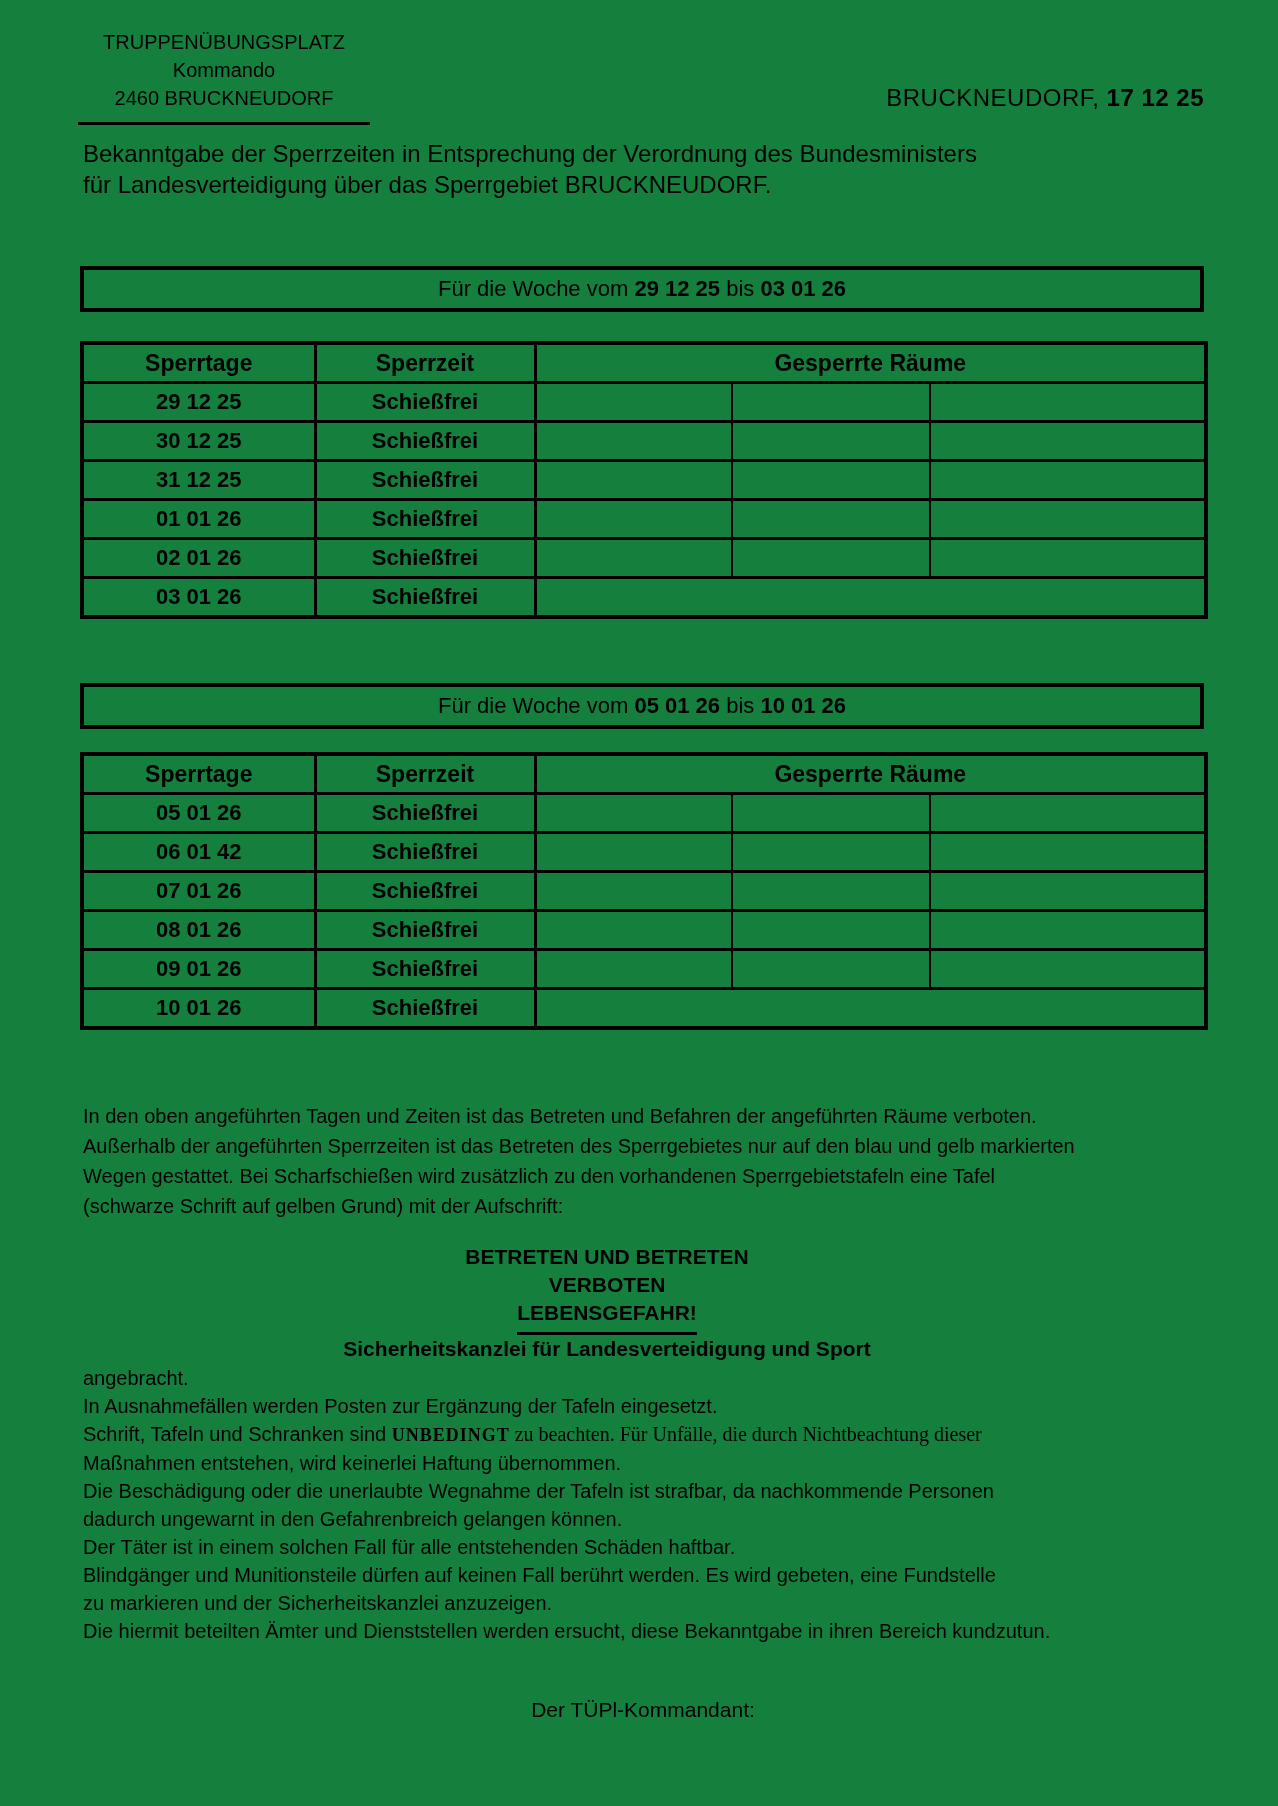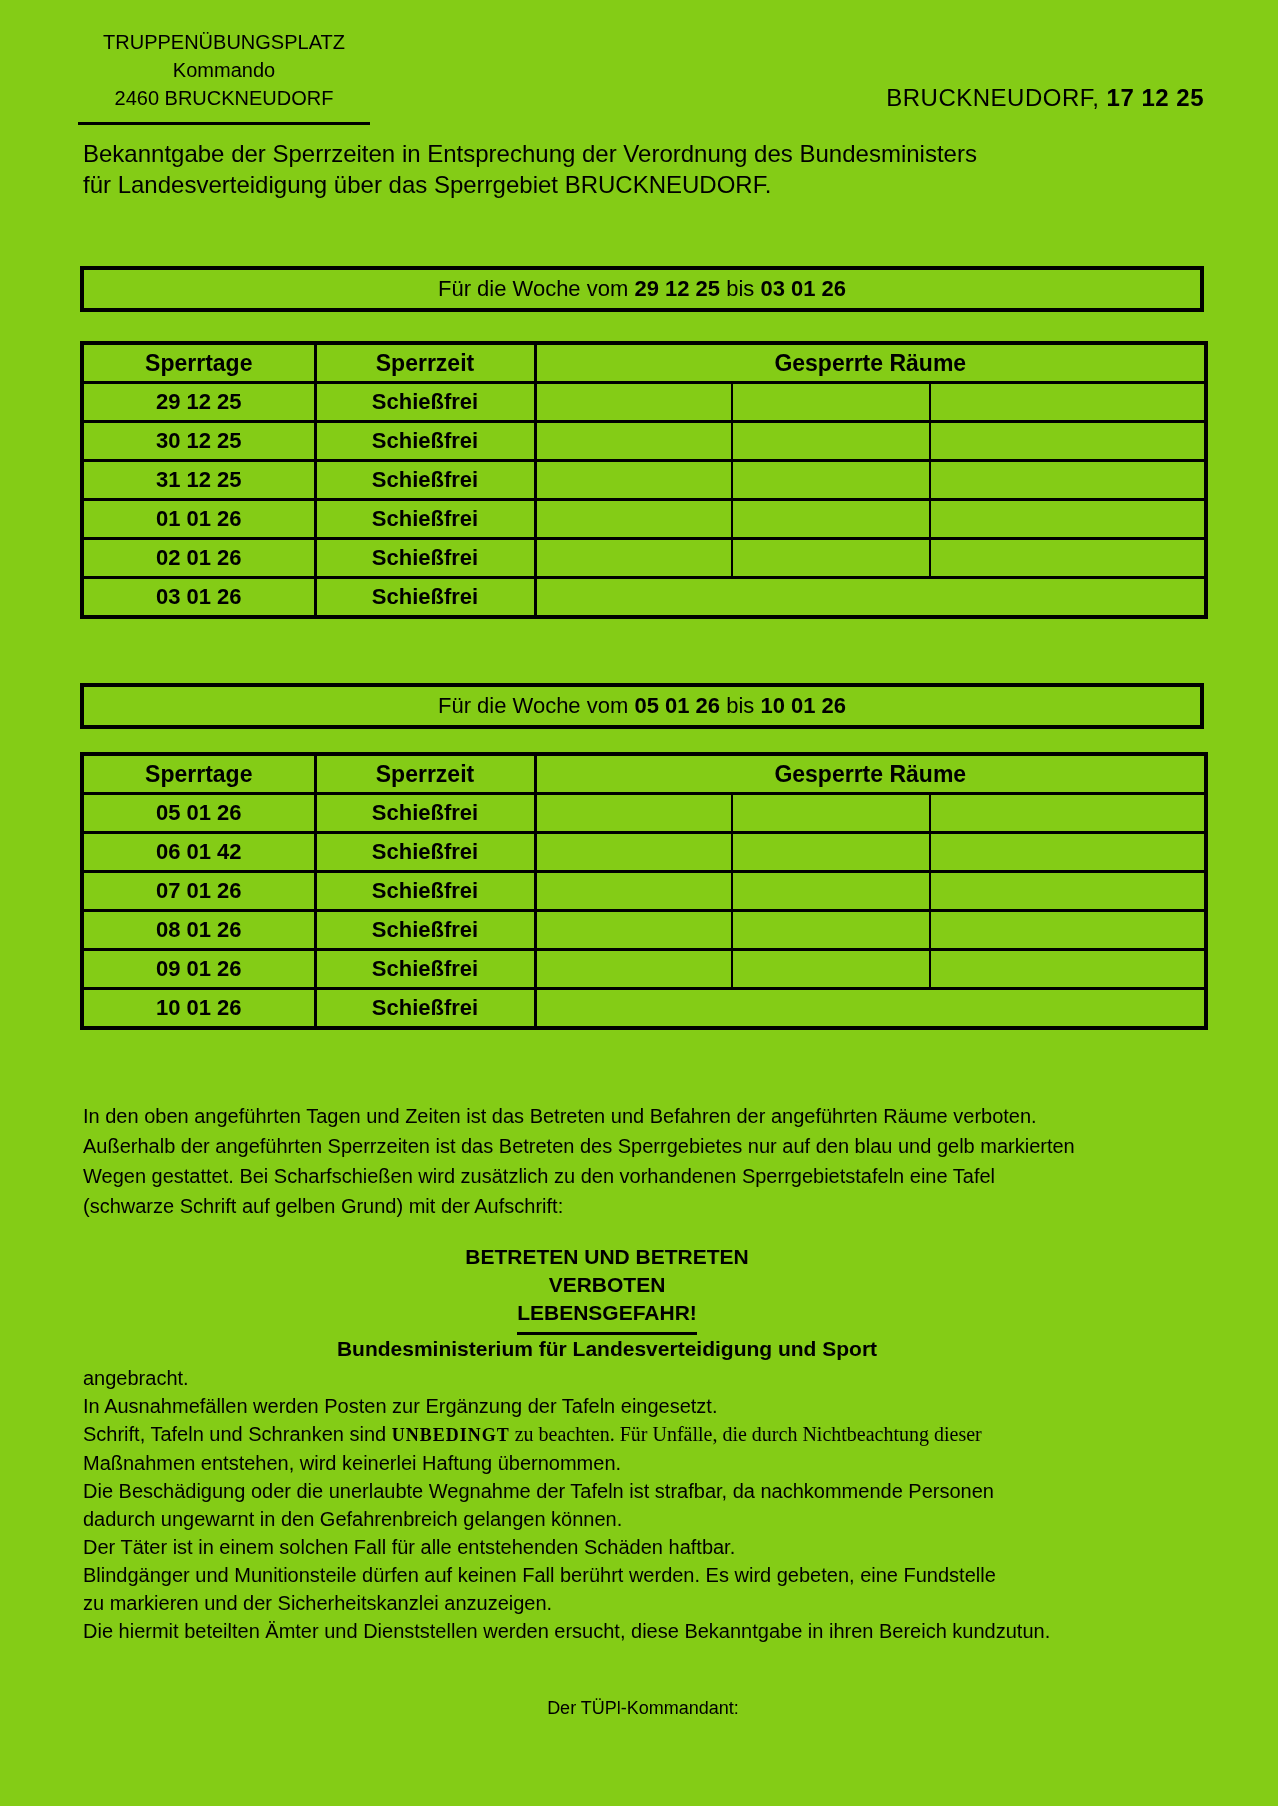--- a/index.html
+++ b/index.html
@@ -1,19 +1,19 @@
 <!DOCTYPE html>
 <html lang="de"><head>
 <meta charset="utf-8">
 <style>
   html,body { margin:0; padding:0; background:#e8e8e8; }
   .page {
     position:relative;
     width:1278px; height:1806px;
-    background:#84cc16;
+    background:#15803d;
     color:#000;
     font-family:"Liberation Sans", sans-serif;
     margin:0 auto;
     overflow:hidden;
   }
   .b { font-weight:bold; }
 
   
   .letterhead {
     position:absolute; top:28px; left:78px; width:292px;
@@ -85,21 +85,21 @@
   }
   .serif { font-family:"Liberation Serif", serif; font-size:20px; }
   .serif-caps {
     font-family:"Liberation Serif", serif;
     font-weight:bold; font-size:18px; letter-spacing:1px;
   }
 
   
   .signature {
     position:absolute; top:1698px; left:83px; right:75px;
-    text-align:center; font-size:18px;
+    text-align:center; font-size:21px;
   }
 </style>
 </head>
 <body>
 
 <div class="page">
 
   <div class="letterhead">
     <div>TRUPPENÜBUNGSPLATZ</div>
     <div>Kommando</div>
@@ -239,21 +239,21 @@
     <div>In den oben angeführten Tagen und Zeiten ist das Betreten und Befahren der angeführten Räume verboten.</div>
     <div>Außerhalb der angeführten Sperrzeiten ist das Betreten des Sperrgebietes nur auf den blau und gelb markierten</div>
     <div>Wegen gestattet. Bei Scharfschießen wird zusätzlich zu den vorhandenen Sperrgebietstafeln eine Tafel</div>
     <div>(schwarze Schrift auf gelben Grund) mit der Aufschrift:</div>
   </div>
 
   <div class="signage">
     <div>BETRETEN UND BETRETEN</div>
     <div>VERBOTEN</div>
     <div><span class="ul">LEBENSGEFAHR!</span></div>
-    <div>Bundesministerium für Landesverteidigung und Sport</div>
+    <div>Sicherheitskanzlei für Landesverteidigung und Sport</div>
   </div>
 
   <div class="rules">
     <div>angebracht.</div>
     <div>In Ausnahmefällen werden Posten zur Ergänzung der Tafeln eingesetzt.</div>
     <div><span>Schrift, Tafeln und Schranken sind </span><span class="serif-caps">UNBEDINGT</span><span class="serif"> zu beachten. Für Unfälle, die durch Nichtbeachtung dieser</span></div>
     <div>Maßnahmen entstehen, wird keinerlei Haftung übernommen.</div>
     <div>Die Beschädigung oder die unerlaubte Wegnahme der Tafeln ist strafbar, da nachkommende Personen</div>
     <div>dadurch ungewarnt in den Gefahrenbreich gelangen können.</div>
     <div>Der Täter ist in einem solchen Fall für alle entstehenden Schäden haftbar.</div>

